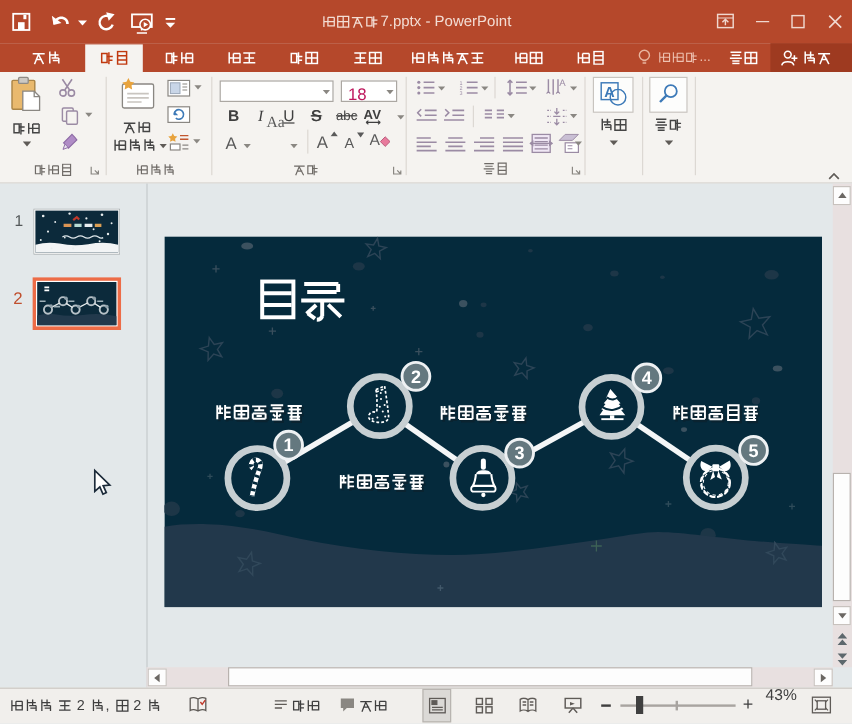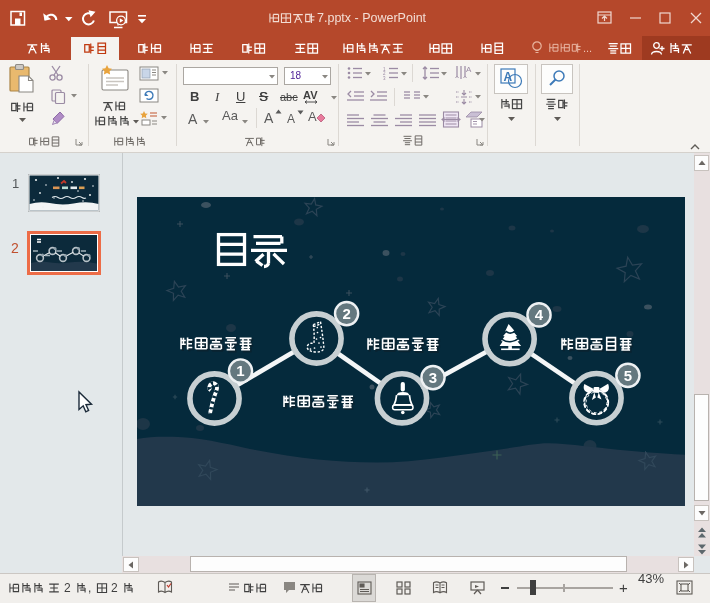--- a/index.html
+++ b/index.html
@@ -297,41 +297,41 @@
     </g>
     <g transform="translate(200,0)" stroke="#6e6a66" stroke-width="9">
       <path d="M24,8 V88 M24,30 H82 M60,8 V50 M36,50 H84 M84,50 V88 M44,68 H84" fill="none"></path>
     </g>
   </svg>
 <div class="abs" style="left:183px;top:67px;width:95px;height:18px;background:#fff;border:1px solid #aba7a2;box-sizing:border-box;"></div>
 <svg class="abs" style="left:268px;top:74px" width="8" height="5" viewBox="0 0 8 5">
     <path d="M1,1 h6 l-3,3.5 z" fill="#8a8782"></path>
   </svg>
 <div class="abs" style="left:284px;top:67px;width:47px;height:18px;background:#fff;border:1px solid #aba7a2;box-sizing:border-box;"></div>
-<div class="abs" style="left:290px;top:69.5px;font-size:10px;color:#4c1d95;text-align:center;">18</div>
+<div class="abs" style="left:290px;top:69.5px;font-size:14px;color:#be185d;text-align:center;">18</div>
 <svg class="abs" style="left:321px;top:74px" width="8" height="5" viewBox="0 0 8 5">
     <path d="M1,1 h6 l-3,3.5 z" fill="#8a8782"></path>
   </svg>
 <div class="abs" style="left:190px;top:89px;font-size:13px;font-weight:bold;color:#3f3f3f;">B</div>
 <div class="abs" style="left:215px;top:89px;font-size:13px;font-style:italic;font-family:'Liberation Serif',serif;color:#3f3f3f;">I</div>
 <div class="abs" style="left:236px;top:89px;font-size:13px;text-decoration:underline;color:#3f3f3f;">U</div>
 <div class="abs" style="left:259px;top:89px;font-size:13px;text-decoration:line-through;color:#3f3f3f;text-shadow:0.5px 0 #3f3f3f;">S</div>
 <div class="abs" style="left:280px;top:91px;font-size:11px;text-decoration:line-through;color:#3f3f3f;">abc</div>
 <svg class="abs" style="left:303px;top:89px" width="26" height="16" viewBox="0 0 26 16">
 <text x="0" y="10" font-size="11" font-weight="bold" fill="#3f3f3f" font-family="Liberation Sans">AV</text>
 <path d="M2,13 h12 M2,13 l2,-1.5 M2,13 l2,1.5 M14,13 l-2,-1.5 M14,13 l-2,1.5" stroke="#3f3f3f" stroke-width="0.9"></path>
   </svg>
 <svg class="abs" style="left:330px;top:95px" width="8" height="5" viewBox="0 0 8 5">
     <path d="M1,1 h6 l-3,3.5 z" fill="#8a8782"></path>
   </svg>
 <div class="abs" style="left:188px;top:111px;font-size:14px;color:#5a5a5a;">A</div>
 <svg class="abs" style="left:202px;top:119px" width="8" height="5" viewBox="0 0 8 5">
     <path d="M1,1 h6 l-3,3.5 z" fill="#8a8782"></path>
   </svg>
-<div class="abs" style="left:222px;top:108px;font-size:13px;color:#5a5a5a;">Aa</div>
+<div class="abs" style="left:222px;top:94px;font-size:13px;color:#5a5a5a;font-family:Liberation Serif, serif;">Aa</div>
 <svg class="abs" style="left:241px;top:119px" width="8" height="5" viewBox="0 0 8 5">
     <path d="M1,1 h6 l-3,3.5 z" fill="#8a8782"></path>
   </svg>
 <div class="abs" style="left:256px;top:108px;width:1px;height:20px;background:#dcd8d3;"></div>
 <div class="abs" style="left:264px;top:110px;font-size:14px;color:#5a5a5a;">A</div>
 <svg class="abs" style="left:275px;top:109px" width="7" height="5" viewBox="0 0 7 5">
     <path d="M3.5,0.5 l3,4 h-6 z" fill="#5a5a5a"></path>
   </svg>
 <div class="abs" style="left:287px;top:112px;font-size:12px;color:#5a5a5a;">A</div>
 <svg class="abs" style="left:297px;top:110px" width="7" height="5" viewBox="0 0 7 5">

